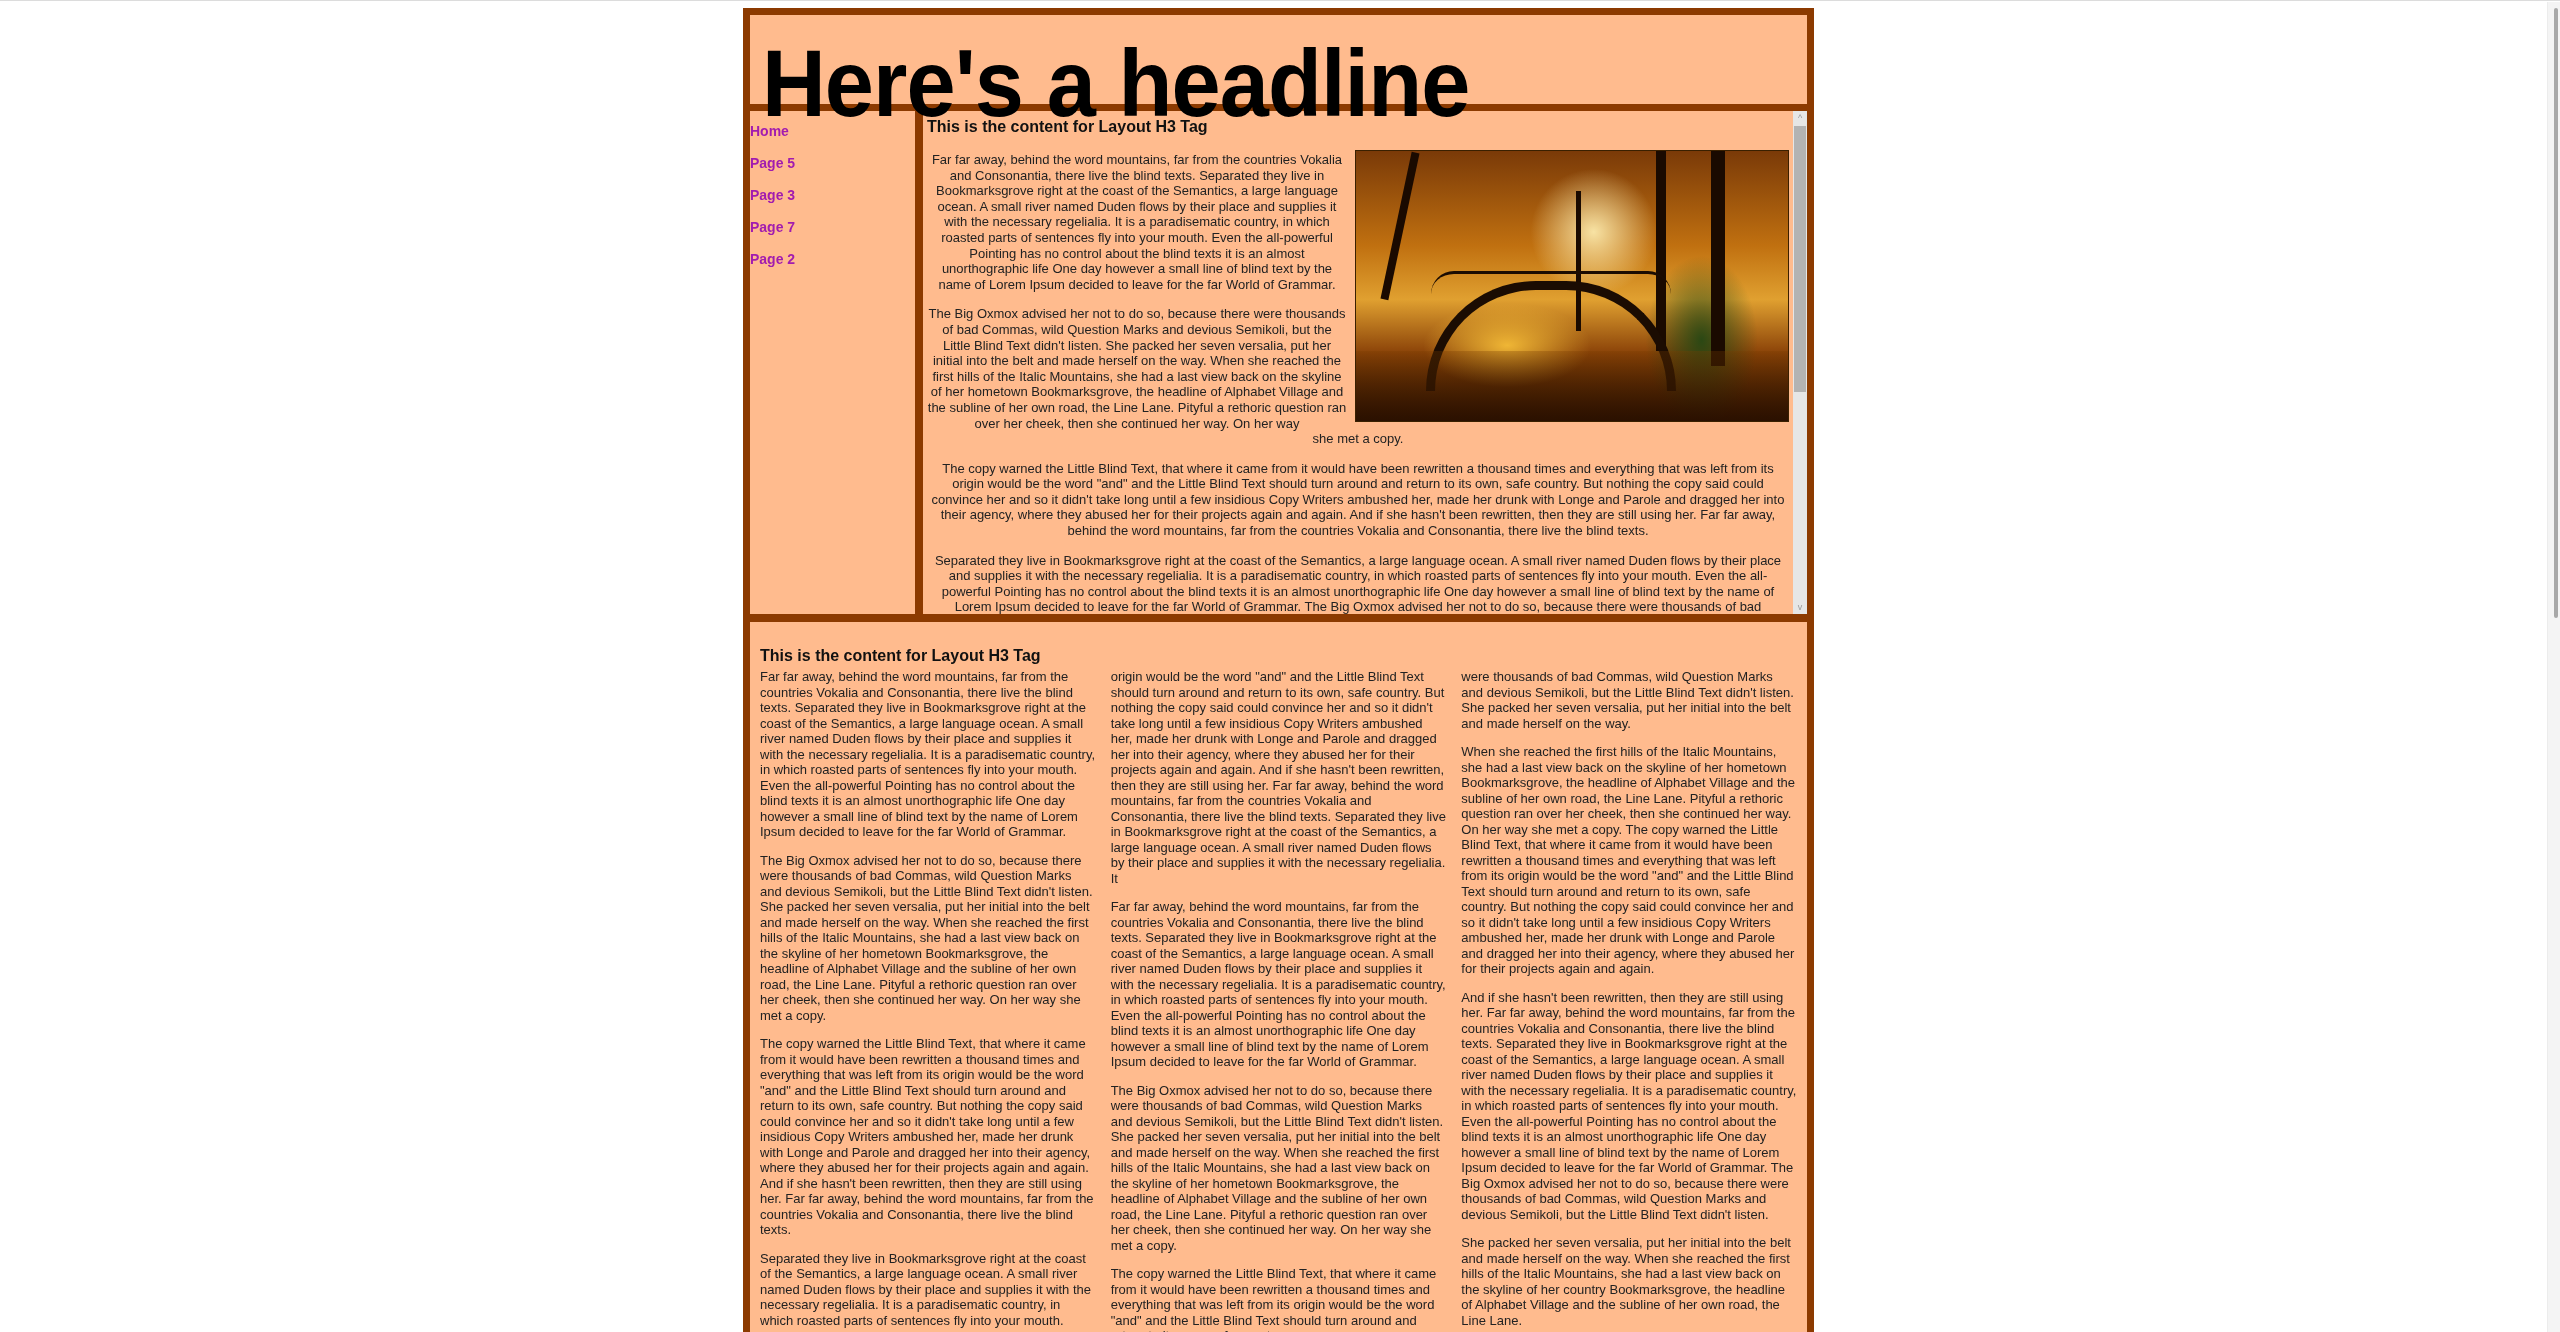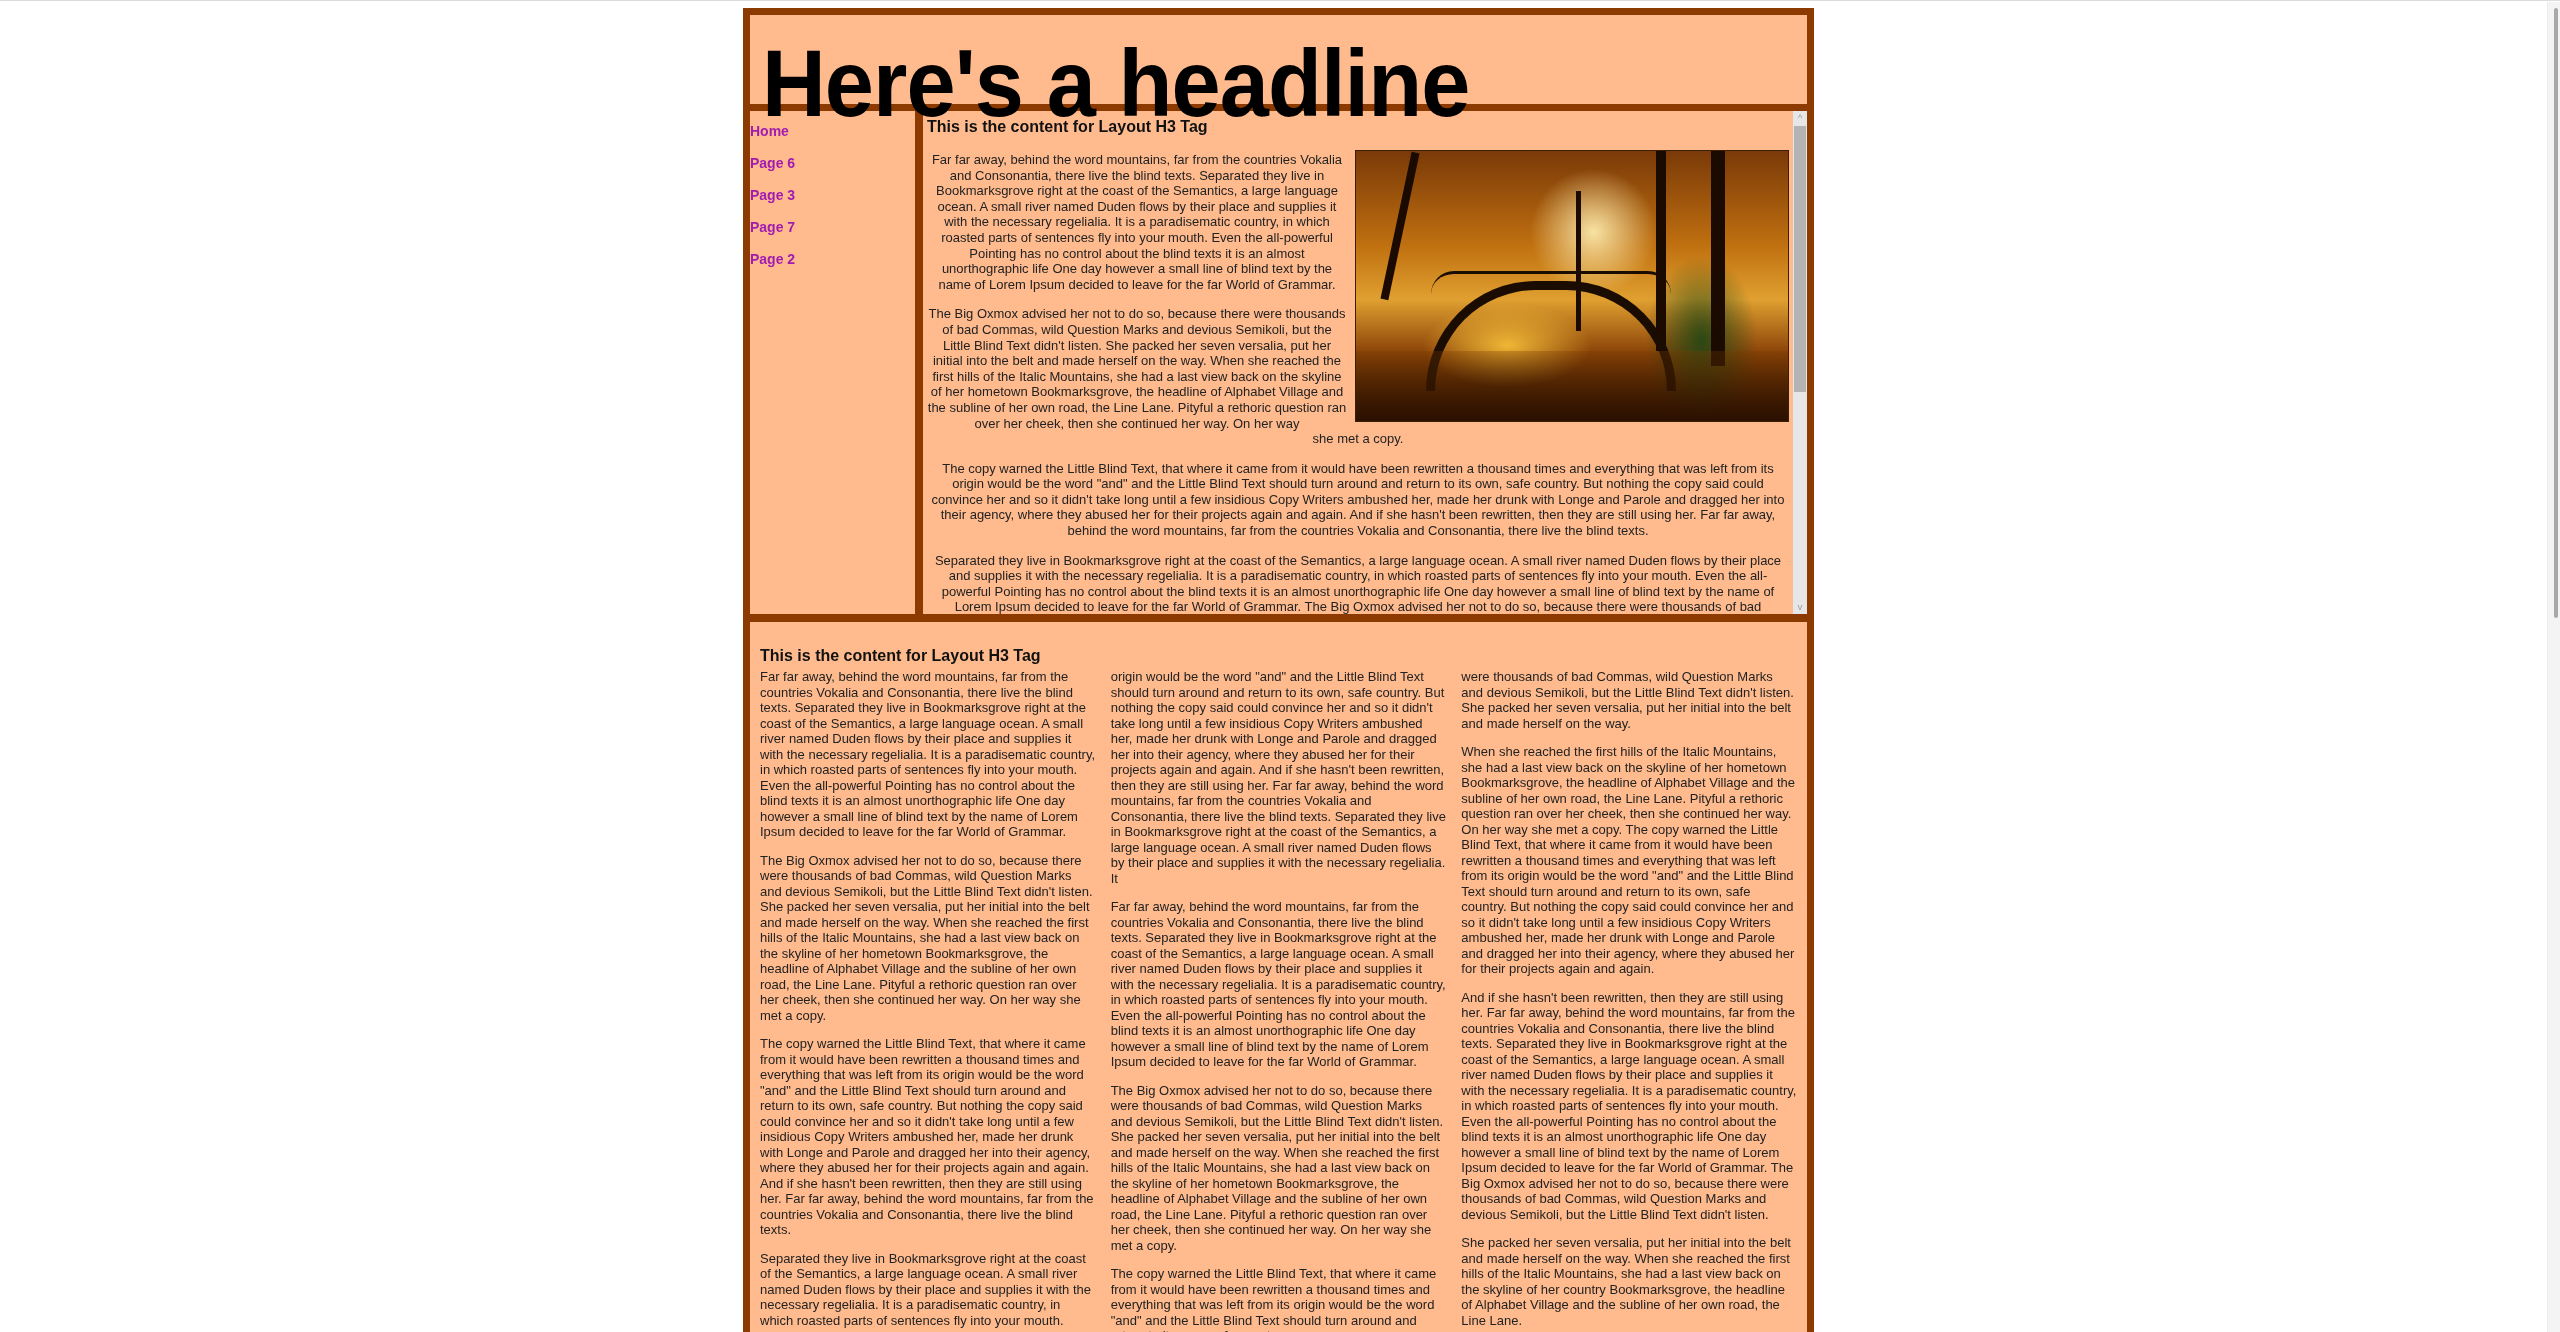--- a/index.html
+++ b/index.html
@@ -162,21 +162,21 @@
 
 <div class="wrapper">
 
   <div class="header">
     <h1 class="headline">Here's a headline</h1>
   </div>
 
   <div class="mid">
     <nav class="sidebar">
       <a class="nav-item">Home</a>
-      <a class="nav-item">Page 6</a>
+      <a class="nav-item">Page 5</a>
       <a class="nav-item">Page 3</a>
       <a class="nav-item">Page 7</a>
       <a class="nav-item">Page 2</a>
     </nav>
 
     <div class="vdivider"></div>
 
     <section class="content">
       <div class="content-inner">
         <h3>This is the content for Layout H3 Tag</h3>

